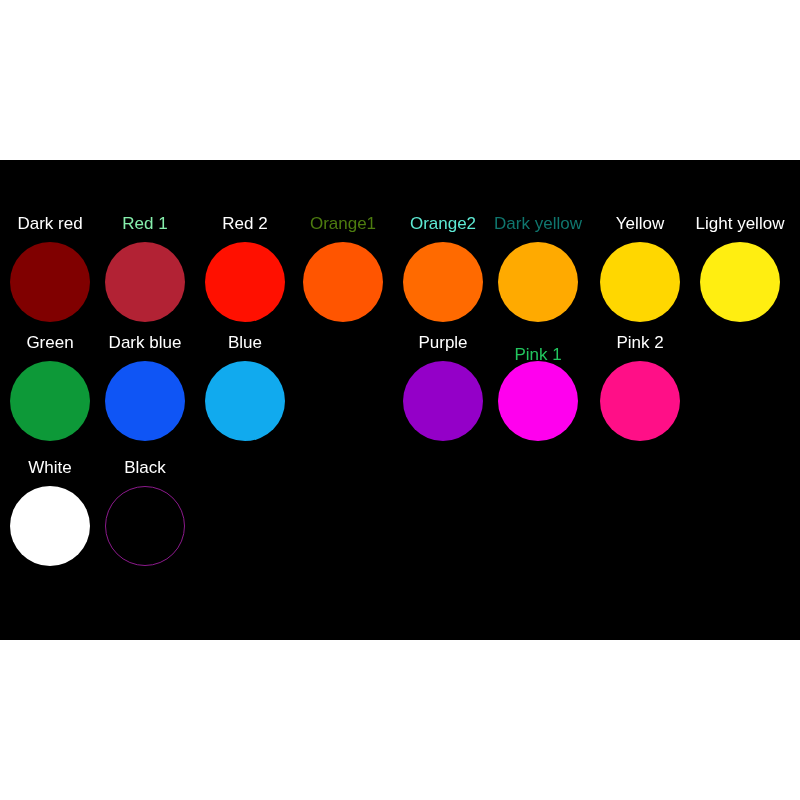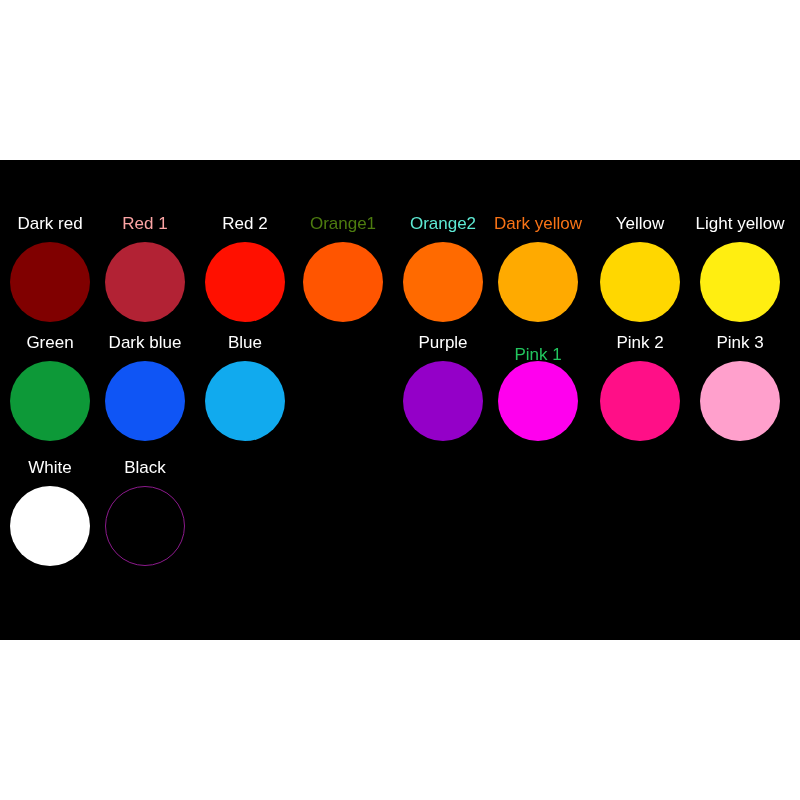--- a/index.html
+++ b/index.html
@@ -84,37 +84,37 @@
 <body>
 
 <div id="root" style="background: rgb(255, 255, 255);">
   <div id="swatch-panel" style="background: rgb(0, 0, 0);">
     <div class="swatch-row" id="swatch-row-0" style="background: transparent;">
         <div class="swatch-cell" style="left: 0px;">
           <div class="swatch-label" style="color: rgb(255, 255, 255);">Dark red</div>
           <div class="swatch-dot" style="background: rgb(128, 0, 0);"></div>
         </div>
         <div class="swatch-cell" style="left: 95px;">
-          <div class="swatch-label" style="color: #fca5a5;">Red 1</div>
+          <div class="swatch-label" style="color: #86efac;">Red 1</div>
           <div class="swatch-dot" style="background: rgb(178, 34, 52);"></div>
         </div>
         <div class="swatch-cell" style="left: 195px;">
           <div class="swatch-label" style="color: rgb(255, 255, 255);">Red 2</div>
           <div class="swatch-dot" style="background: rgb(255, 16, 0);"></div>
         </div>
         <div class="swatch-cell" style="left: 293px;">
           <div class="swatch-label" style="color: #4d7c0f;">Orange1</div>
           <div class="swatch-dot" style="background: rgb(255, 85, 0);"></div>
         </div>
         <div class="swatch-cell" style="left: 393px;">
           <div class="swatch-label" style="color: #5eead4;">Orange2</div>
           <div class="swatch-dot" style="background: rgb(255, 106, 0);"></div>
         </div>
         <div class="swatch-cell" style="left: 488px;">
-          <div class="swatch-label" style="color: #f97316;">Dark yellow</div>
+          <div class="swatch-label" style="color: #0f766e;">Dark yellow</div>
           <div class="swatch-dot" style="background: rgb(255, 170, 0);"></div>
         </div>
         <div class="swatch-cell" style="left: 590px;">
           <div class="swatch-label" style="color: rgb(255, 255, 255);">Yellow</div>
           <div class="swatch-dot" style="background: rgb(255, 215, 0);"></div>
         </div>
         <div class="swatch-cell" style="left: 690px;">
           <div class="swatch-label" style="color: rgb(255, 255, 255);">Light yellow</div>
           <div class="swatch-dot" style="background: rgb(255, 238, 17);"></div>
         </div>
@@ -137,24 +137,20 @@
           <div class="swatch-dot" style="background: rgb(148, 0, 200);"></div>
         </div>
         <div class="swatch-cell" style="left: 488px;">
           <div class="swatch-label" style="color: #22c55e; margin-top: 12px;">Pink 1</div>
           <div class="swatch-dot" style="background: rgb(255, 0, 238);"></div>
         </div>
         <div class="swatch-cell" style="left: 590px;">
           <div class="swatch-label" style="color: rgb(255, 255, 255);">Pink 2</div>
           <div class="swatch-dot" style="background: rgb(255, 15, 135);"></div>
         </div>
-        <div class="swatch-cell" style="left: 690px;">
-          <div class="swatch-label" style="color: rgb(255, 255, 255);">Pink 3</div>
-          <div class="swatch-dot" style="background: rgb(255, 160, 204);"></div>
-        </div>
       </div>
     <div class="swatch-row" id="swatch-row-2" style="background: transparent;">
         <div class="swatch-cell" style="left: 0px;">
           <div class="swatch-label" style="color: rgb(255, 255, 255);">White</div>
           <div class="swatch-dot" style="background: rgb(255, 255, 255);"></div>
         </div>
         <div class="swatch-cell" style="left: 95px;">
           <div class="swatch-label" style="color: rgb(255, 255, 255);">Black</div>
           <div class="swatch-dot outlined" style="background: rgb(0, 0, 0);"></div>
         </div>

